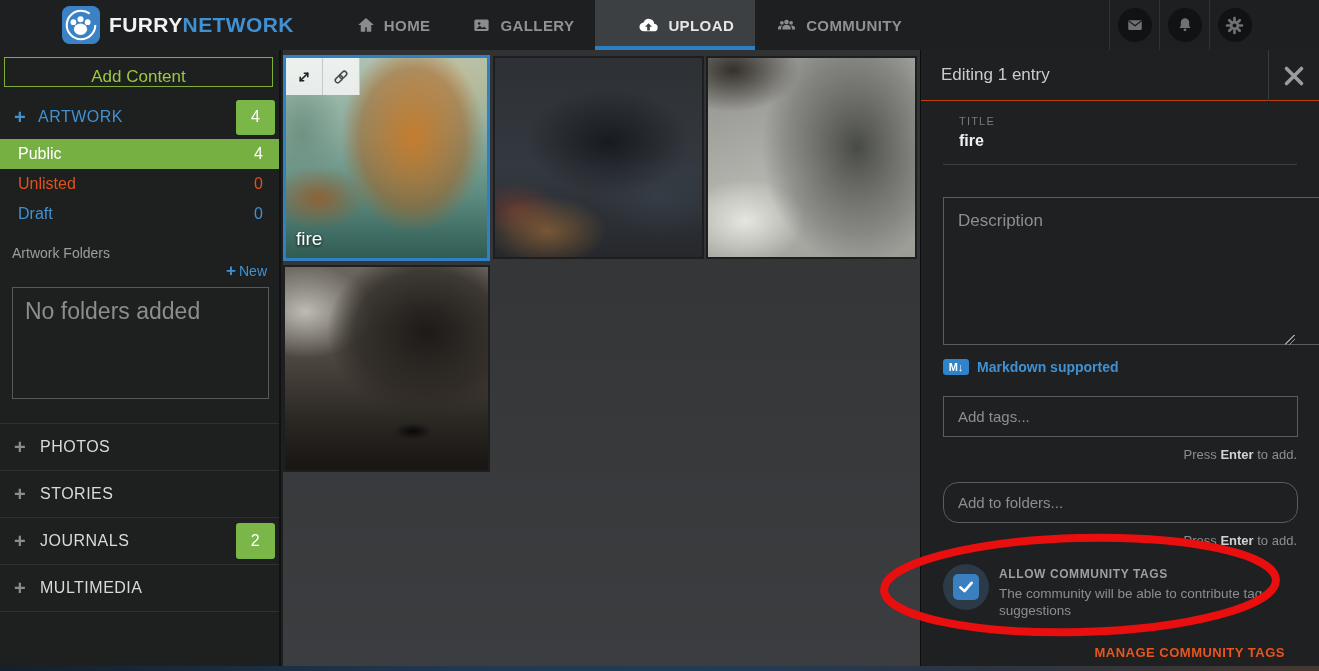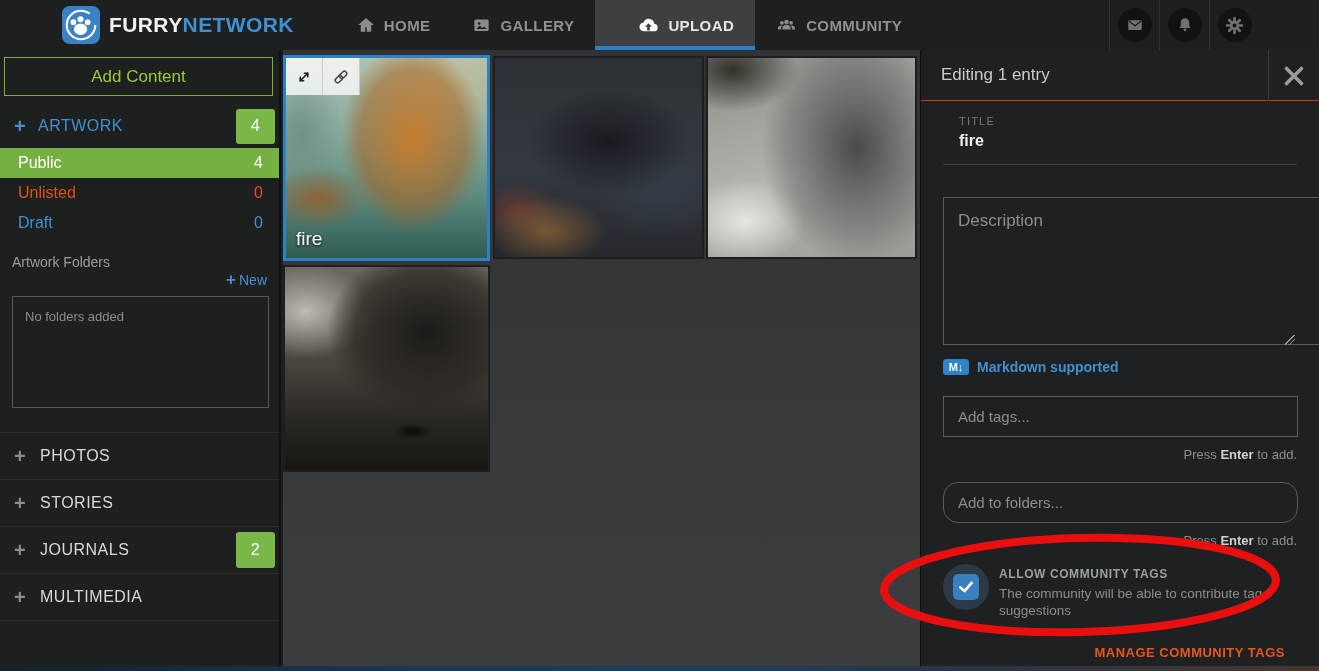--- a/index.html
+++ b/index.html
@@ -27,36 +27,36 @@
       radial-gradient(15px 11px at 72% 28%, #e8692a 60%, rgba(0,0,0,0) 61%),
       radial-gradient(17px 17px at 56% 58%, #e9e3d8 55%, rgba(0,0,0,0) 56%),
       radial-gradient(13px 13px at 24% 26%, #e8692a 55%, rgba(0,0,0,0) 56%),
       #8a7f72; }
   .user-names { text-align:right; line-height:16px; }
   .user-name { color:#fff; font-weight:bold; font-size:15px; }
   .user-handle { color:#4191d2; font-size:13px; }
 
   
   .sidebar { position:absolute; left:0; top:50px; width:281px; height:621px; background:#1d201f; border-right:2px solid #101112; }
-  .add-content { display:block; width:269px; margin:7px 4px 8px 4px; height:39px; background:#1d201f; border:1px solid #7fae39; color:#9cc93e; font-size:17px; text-align:center; line-height:38px; cursor:pointer; }
+  .add-content { display:block; width:269px; margin:7px 4px 8px 4px; height:30px; background:#1d201f; border:1px solid #7fae39; color:#9cc93e; font-size:17px; text-align:center; line-height:38px; cursor:pointer; }
   .art-head { display:flex; align-items:center; height:44px; padding:0 4px 0 14px; cursor:pointer; }
   .plus-blue { color:#4191d2; font-size:20px; font-weight:bold; width:24px; }
   .art-label { color:#4191d2; font-size:16px; letter-spacing:.5px; }
   .badge { margin-left:auto; width:39px; height:35px; background:#7ab648; border-radius:3px; color:#fff; font-size:16px; display:flex; align-items:center; justify-content:center; }
   .filter-row { display:flex; align-items:center; height:30px; padding:0 16px 0 18px; font-size:16px; cursor:pointer; }
   .filter-row .cnt { margin-left:auto; }
   .filter-row.active { background:#76b043; color:#fff; }
   .filter-orange { color:#e2511c; }
   .filter-blue { color:#4191d2; }
   .folders-head { display:flex; align-items:flex-start; margin:16px 12px 6px 12px;flex-direction:column; }
   .folders-title { color:#9b9e9e; font-size:14px; }
   .new-link { margin-left:auto; color:#4191d2; font-size:14px; cursor:pointer; }
   .new-link b { font-size:17px; font-weight:bold; margin-right:3px; }
   .folders-box { margin:0 12px; width:257px; height:112px; border:1px solid #565a59; padding:10px 12px; cursor:text; }
-  .folders-empty { color:#8b8e8e; font-size:13px; }
+  .folders-empty { color:#8b8e8e; font-size:23px; }
   .side-sections { margin-top:24px; border-top:1px solid #2d302f; }
   .section-row { display:flex; align-items:center; height:47px; padding:0 4px 0 14px; border-bottom:1px solid #2d302f; color:#d9dada; font-size:16px; letter-spacing:.5px; cursor:pointer; }
   .plus-gray { color:#8a8d8d; font-size:20px; font-weight:bold; width:26px; }
   .section-row .badge { height:36px; }
 
   
   .main { position:absolute; left:283px; top:50px; width:637px; height:621px; background:linear-gradient(180deg,#303233 0%,#3b3d40 100%); }
   .tile { position:absolute; border:2px solid #1d1e1f; cursor:pointer; }
   .tile.selected { border:3px solid #2e81c4; }
   .tile-fire { left:0; top:5px; width:207px; height:206px;

